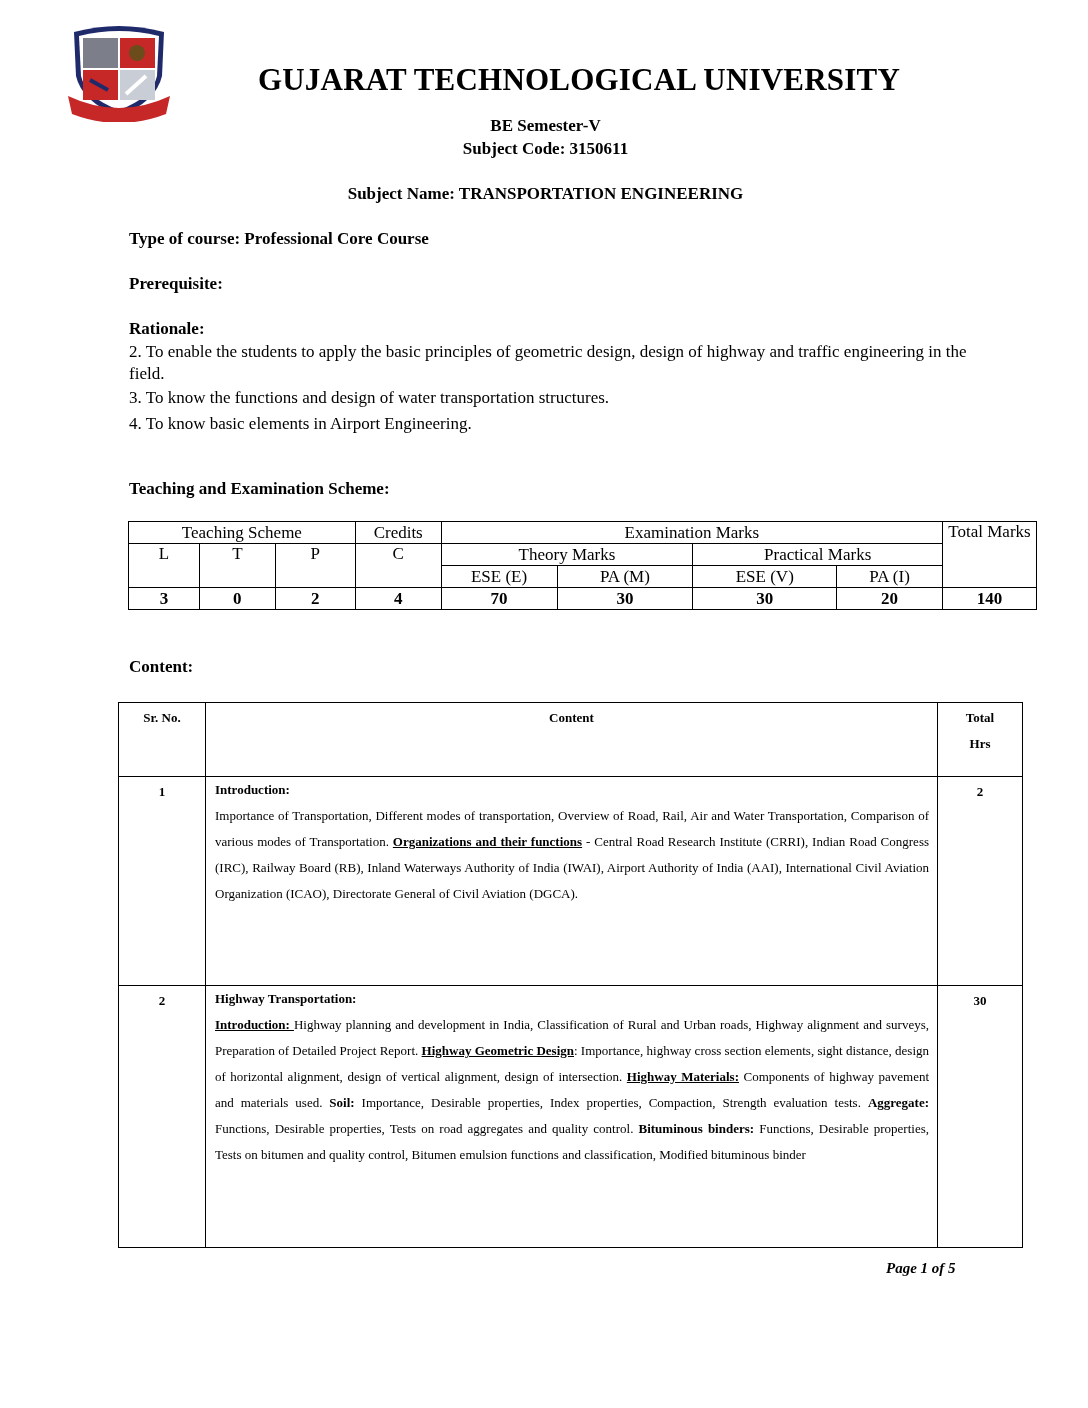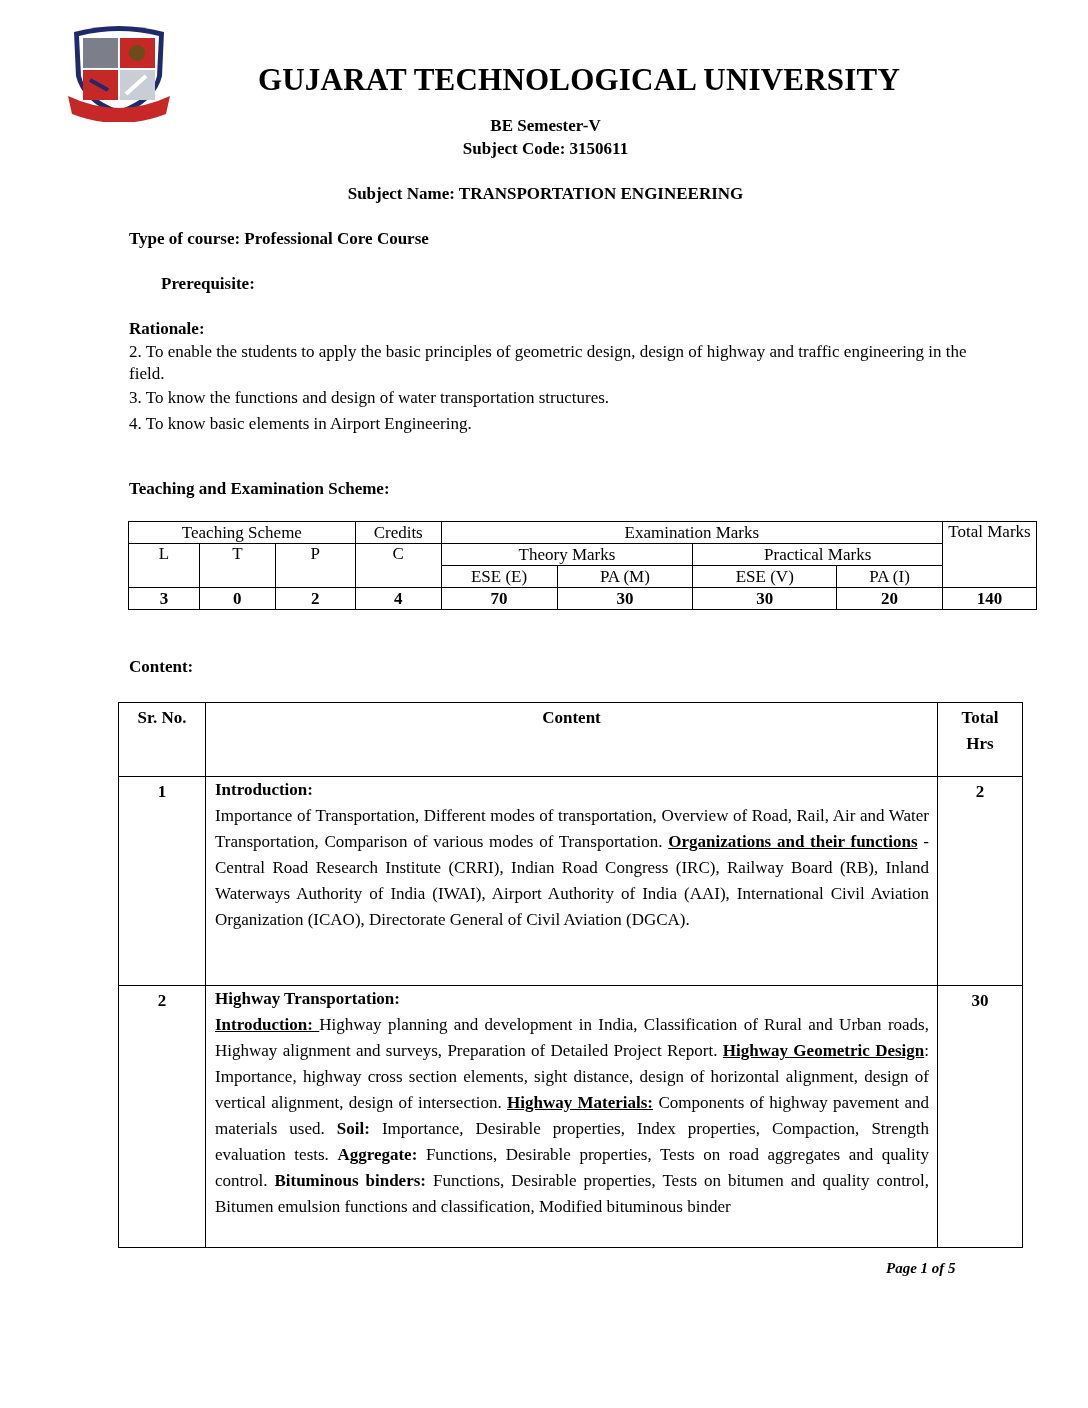--- a/index.html
+++ b/index.html
@@ -14,21 +14,21 @@
   .rat-list { position: absolute; left: 129px; top: 341px; width: 870px; font-size: 17px; line-height: 22px; }
   .rat-list div { margin-bottom: 4px; }
   .rat-list div.tight { margin-bottom: 2px; }
 
   table.exam { position: absolute; left: 128px; top: 521px; width: 909px; border-collapse: collapse;
                font-size: 17px; }
   table.exam td { border: 1.5px solid #000; text-align: center; padding: 0; height: 21px; line-height: 20px; }
   table.exam tr.vals td { font-weight: bold; }
 
   table.content { position: absolute; left: 118px; top: 702px; width: 905px; border-collapse: collapse;
-                  font-size: 17px; }
+                  font-size: 13px; }
   table.content td { border: 1.5px solid #000; vertical-align: top; }
   table.content th { border: 1.5px solid #000; vertical-align: top; font-weight: bold; }
   .c-sr { width: 84px; text-align: center; }
   .c-hrs { width: 82px; text-align: center; }
   .c-text { padding: 0 8px 0 9px; text-align: justify; line-height: 26px; }
   .hdr-row th { height: 70px; padding-top: 2px; line-height: 26px; }
   .num { text-align: center; font-weight: bold; padding-top: 2px; line-height: 26px; }
   .sec-title { font-weight: bold; }
   .ul-bold { font-weight: bold; text-decoration: underline; }
   .bold { font-weight: bold; }
@@ -53,21 +53,21 @@
     <path d="M2,72 Q53,96 104,72 L100,90 Q53,108 6,90 Z" fill="#c62828"></path>
   </svg>
 </div>
 
 <div class="univ">GUJARAT TECHNOLOGICAL UNIVERSITY</div>
 <div class="center-line" style="top:116px;">BE Semester-V</div>
 <div class="center-line" style="top:139px;">Subject Code: 3150611</div>
 <div class="center-line" style="top:184px;">Subject Name: TRANSPORTATION ENGINEERING</div>
 
 <div class="lbl" style="top:229px;">Type of course: Professional Core Course</div>
-<div class="lbl" style="top:274px;margin-left:32px;">Prerequisite:</div>
+<div class="lbl" style="top:274px;">Prerequisite:</div>
 <div class="lbl" style="top:319px;">Rationale:</div>
 
 <div class="rat-list">
   <div class="tight">2. To enable the students to apply the basic principles of geometric design, design of highway and traffic engineering in the field.</div>
   <div>3. To know the functions and design of water transportation structures.</div>
   <div>4. To know basic elements in Airport Engineering.</div>
 </div>
 
 <div class="lbl" style="top:479px;">Teaching and Examination Scheme:</div>
 

